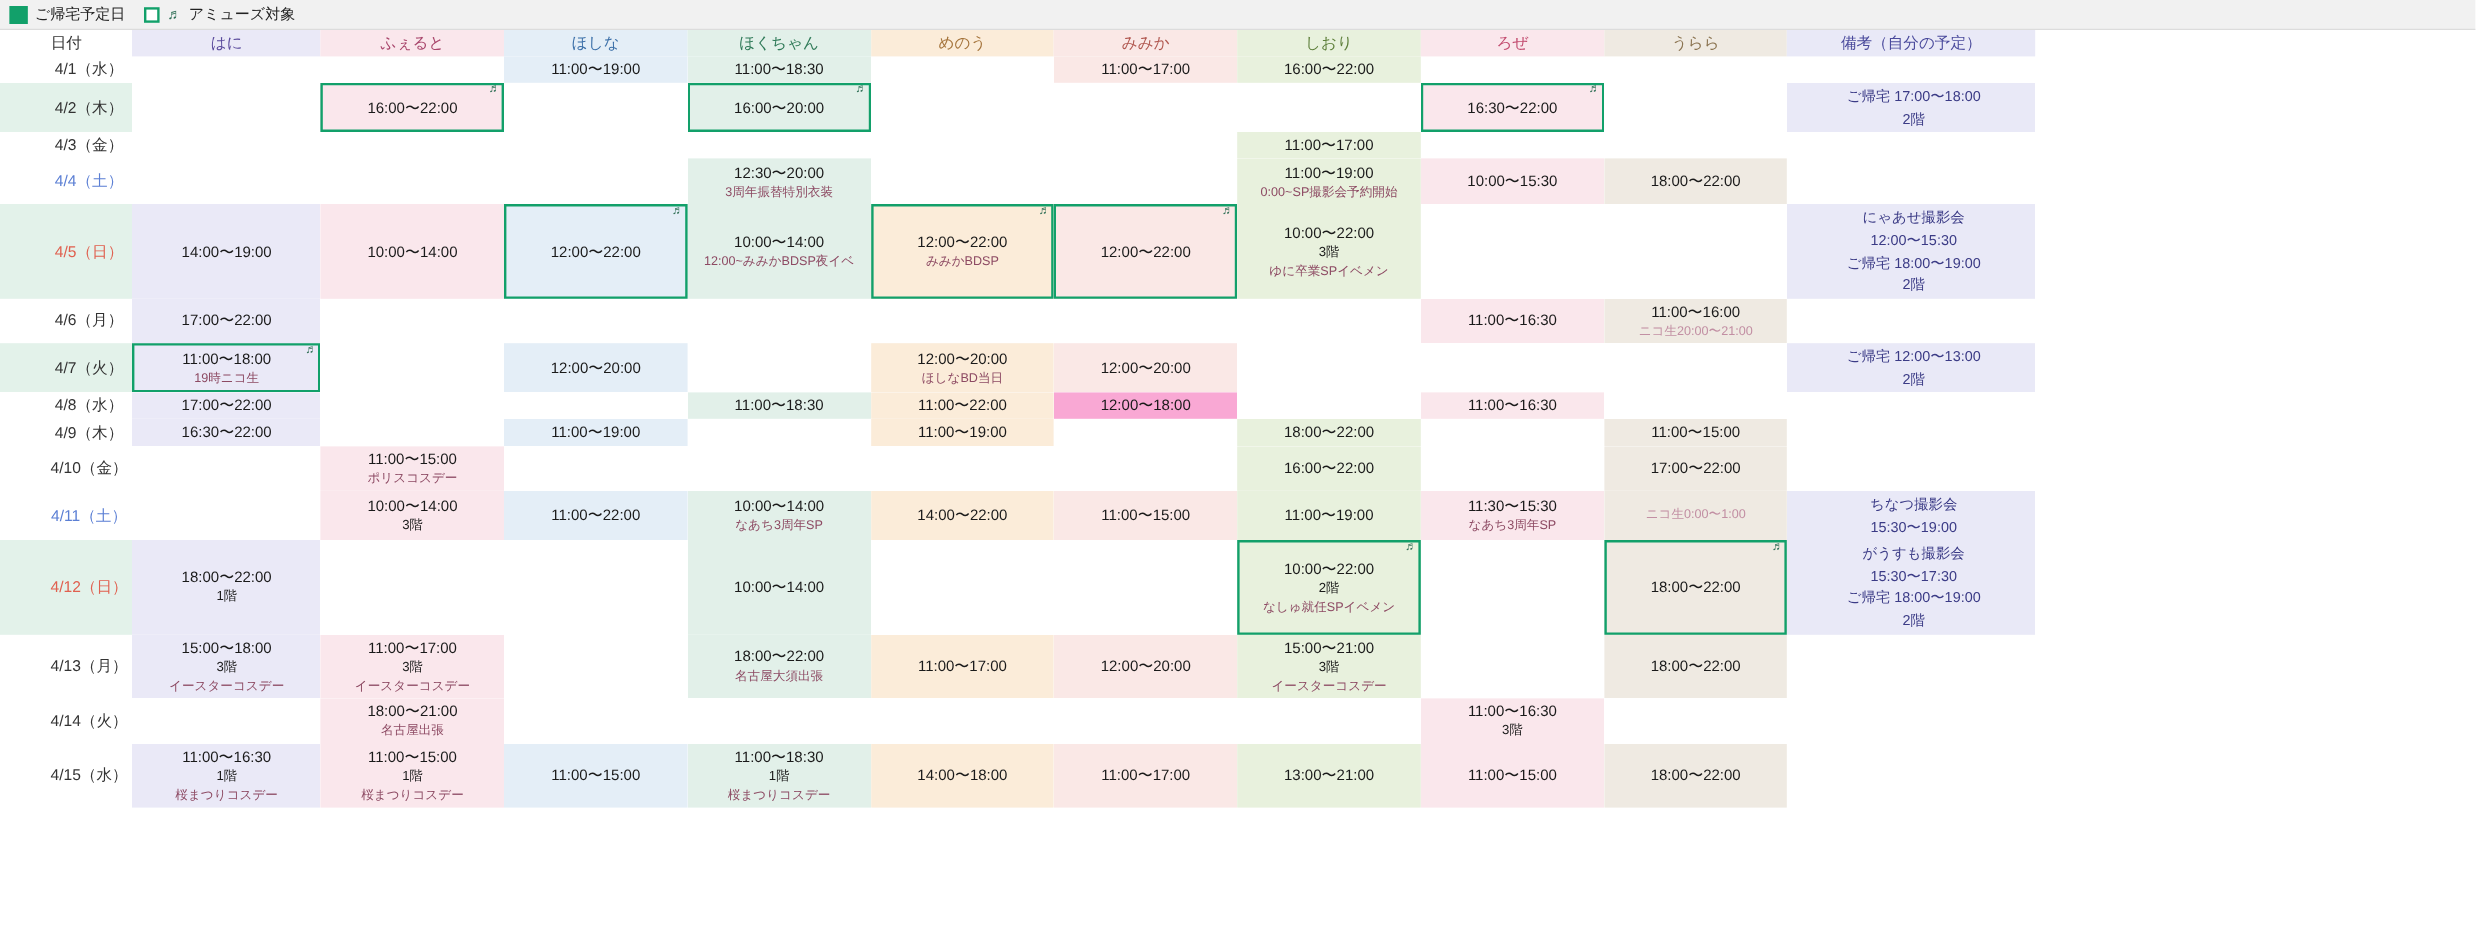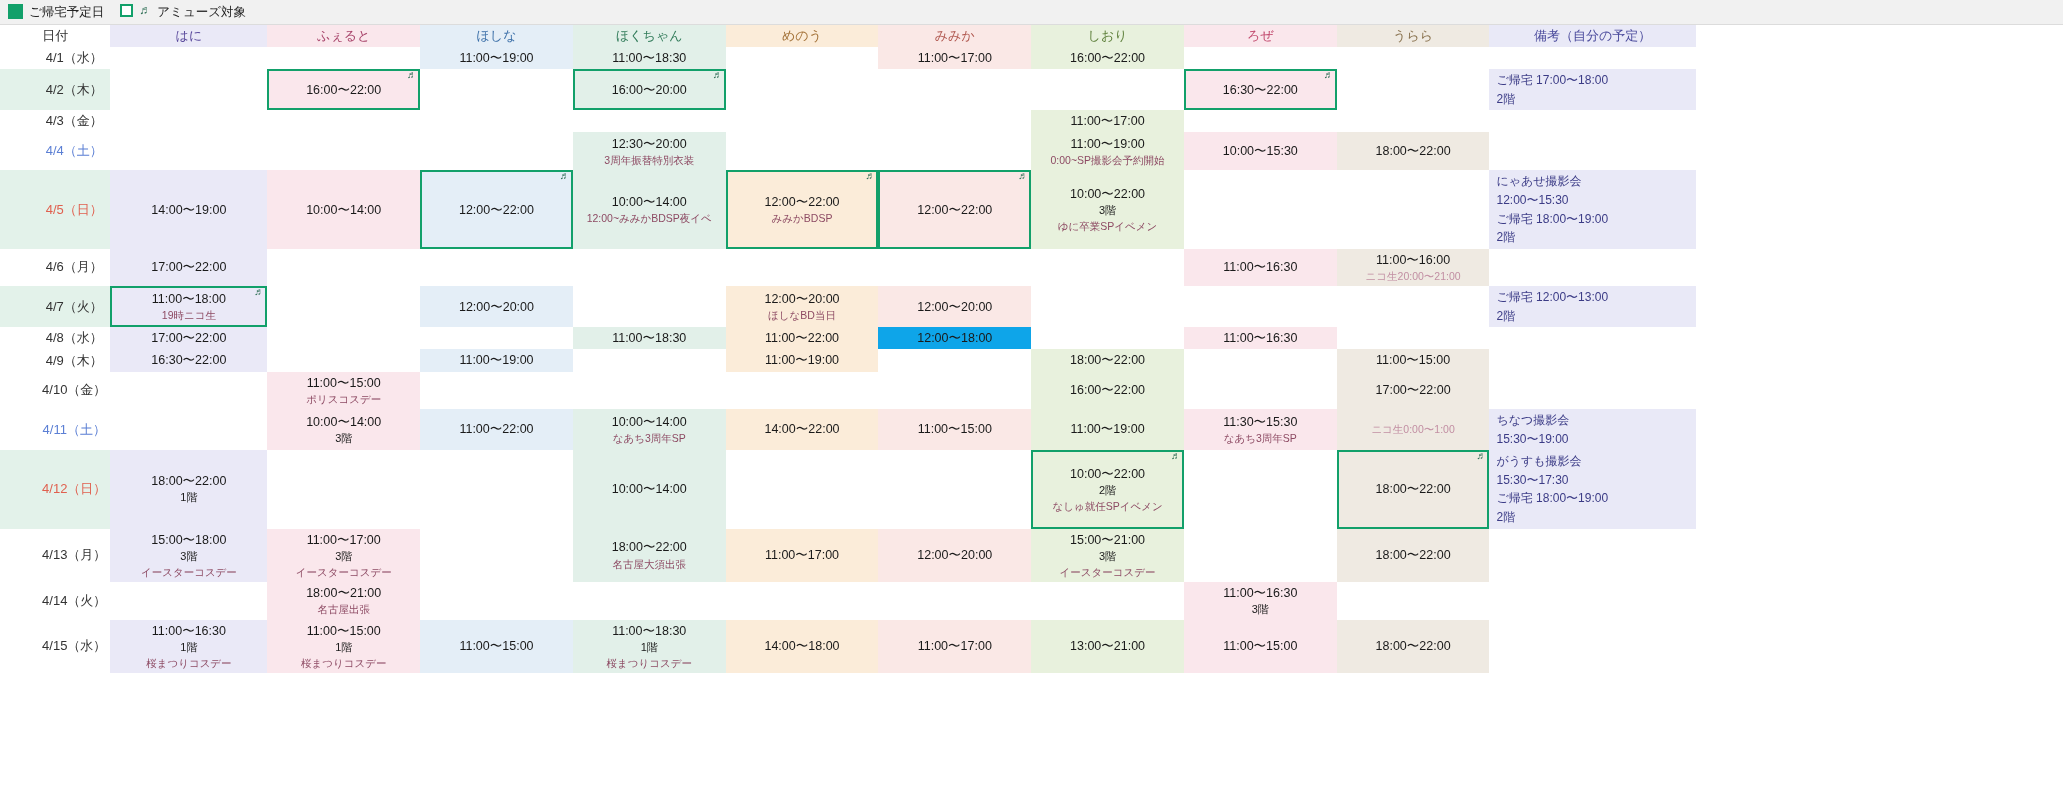--- a/index.html
+++ b/index.html
@@ -10,21 +10,21 @@
     overflow:hidden;
   }
   .topbar{
     height:24px;
     background:#f1f1f1;
     border-bottom:1px solid #dcdcdc;
     display:flex;align-items:center;
     padding:0 8px;
     gap:16px;
   }
-  .legend{display:flex;align-items:flex-start;gap:6px;font-size:12.5px;color:#222;}
+  .legend{display:flex;align-items:center;gap:6px;font-size:12.5px;color:#222;}
   .sw-fill{width:13px;height:13px;background:#12a06a;border:1px solid #12a06a;display:inline-block;}
   .sw-outline{width:13px;height:13px;background:#ffffff;border:2px solid #12a06a;display:inline-block;box-sizing:border-box;}
   .note-icon{font-size:12px;color:#2f6f56;line-height:1;}
 
   table{border-collapse:collapse;width:1696px;table-layout:fixed;}
   col.c-date{width:107px;}
   col.c-col{width:148px;}
   col.c-hani{width:152px;}
   col.c-note{width:200px;}
 
@@ -52,21 +52,21 @@
   td.date.sun{color:#e0604f;}
   td.date.home{background:#e3f2ea;}
 
   .cellwrap{
     display:flex;flex-direction:column;
     align-items:center;justify-content:center;
     height:100%;width:100%;
     box-sizing:border-box;
     padding:2px 3px;
   }
-  .cellwrap.left{align-items:flex-start;text-align:left;padding-left:7px;}
+  .cellwrap.left{align-items:center;text-align:left;padding-left:7px;}
   .t-time{font-size:12.5px;line-height:1.45;color:#1a1a1a;white-space:nowrap;}
   .t-sub{font-size:10.5px;line-height:1.45;color:#8d4a63;white-space:nowrap;}
   .t-floor{font-size:11px;line-height:1.45;color:#1a1a1a;white-space:nowrap;}
   .t-note{font-size:12px;line-height:1.55;color:#3b3b86;white-space:nowrap;}
   .t-faint{font-size:10.5px;line-height:1.45;color:#c28fa3;white-space:nowrap;}
 
   td.amuse{ box-shadow: inset 0 0 0 2px #12a06a; }
   .music-badge{
     position:absolute;top:1px;right:3px;
     font-size:10px;color:#2f6f56;line-height:1;
@@ -357,21 +357,21 @@
         <td style="background: rgb(226, 240, 233);">
           <div class="cellwrap">
             <div class="t-time">11:00〜18:30</div>
           </div>
         </td>
         <td style="background: rgb(251, 236, 217);">
           <div class="cellwrap">
             <div class="t-time">11:00〜22:00</div>
           </div>
         </td>
-        <td style="background: #0ea5e9;">
+        <td style="background: #f9a8d4;">
           <div class="cellwrap">
             <div class="t-time">12:00〜18:00</div>
           </div>
         </td>
         <td></td>
         <td style="background: rgb(250, 231, 236);">
           <div class="cellwrap">
             <div class="t-time">11:00〜16:30</div>
           </div>
         </td>

